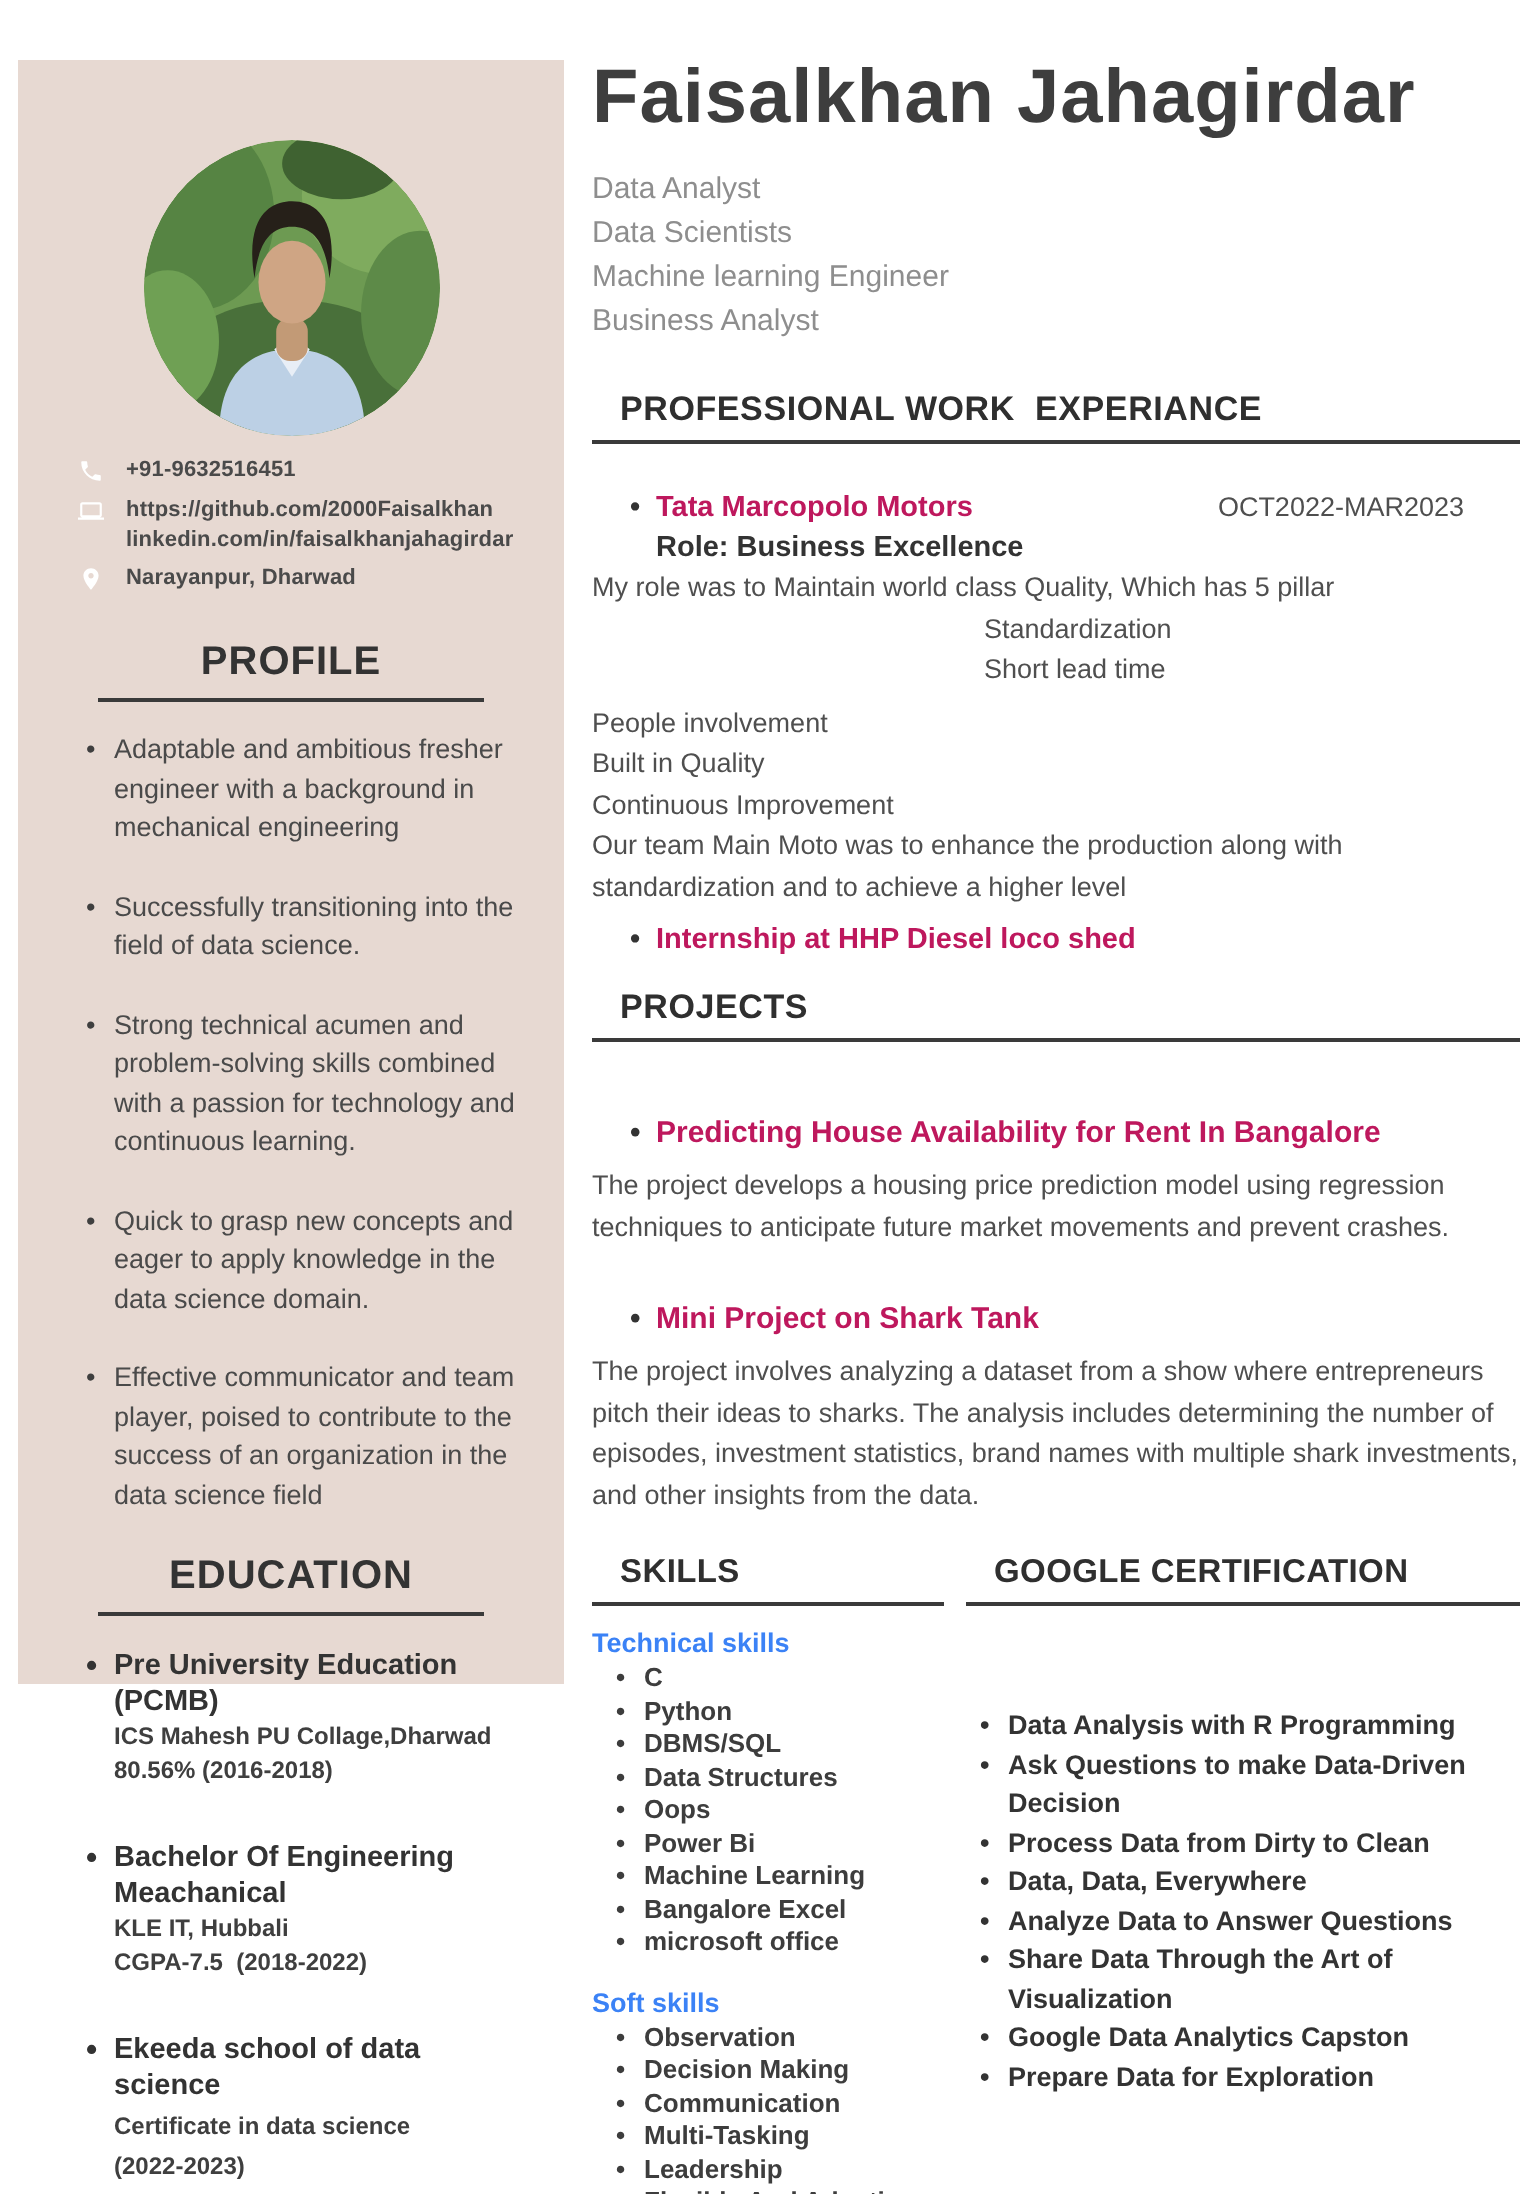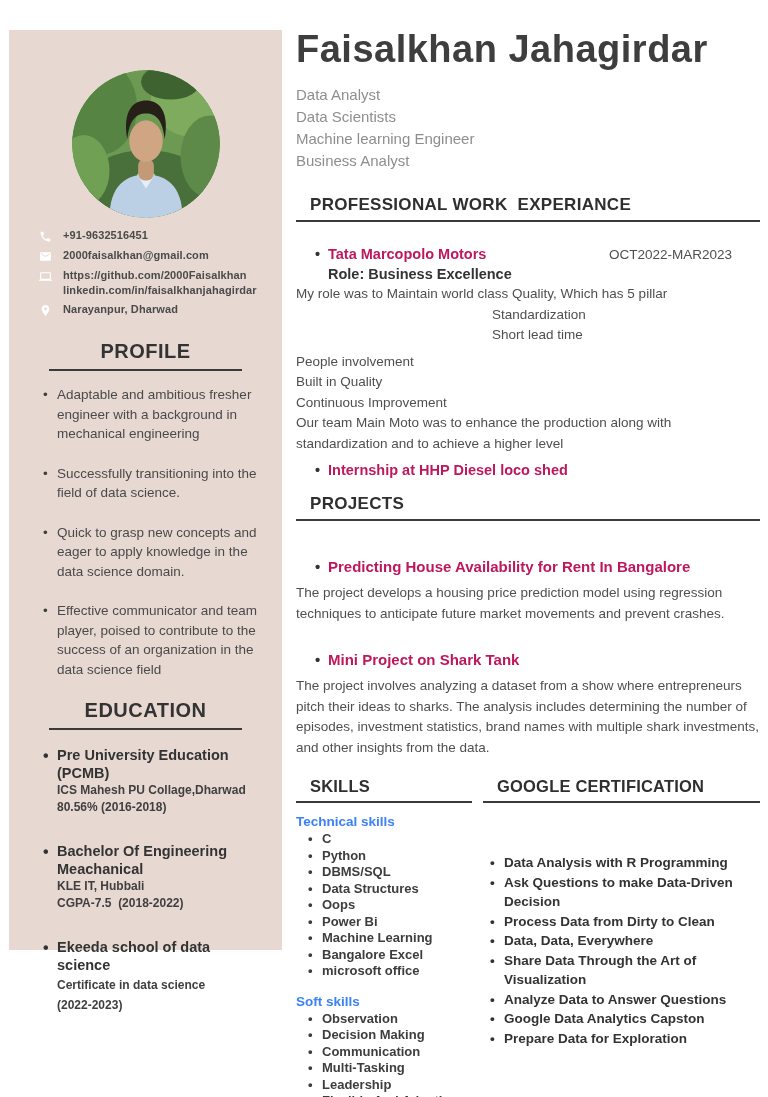--- a/index.html
+++ b/index.html
@@ -4,21 +4,21 @@
 <style>
   * { margin:0; padding:0; box-sizing:border-box; }
   html,body { width:768px; height:1097px; }
   body {
     position:relative; overflow:hidden; background:#ffffff;
     font-family:"Liberation Sans", sans-serif; color:#4f4f4f;
   }
 
   
   .sidebar {
-    position:absolute; left:9px; top:30px; width:273px; height:920px;
+    position:absolute; left:9px; top:30px; width:273px; height:812px;
     background:#e7d9d2; padding:40px 18px 0 18px;
   }
   .photo-wrap { width:148px; height:148px; margin:0 auto; border-radius:50%; overflow:hidden; }
   .photo-wrap svg { display:block; width:148px; height:148px; }
 
   .contact { margin:10px 0 0 12px; }
   .contact-row { display:flex; align-items:flex-start; margin-bottom:4px; }
   .contact-icon { width:15px; height:15px; flex:0 0 15px; margin:1px 9px 0 0; }
   .contact-icon svg { width:13px; height:13px; fill:#ffffff; }
   .contact-text { font-size:11px; font-weight:700; color:#4a4a4a; line-height:15px; letter-spacing:.1px; }
@@ -125,28 +125,20 @@
         <span class="contact-icon">
           <svg viewBox="0 0 24 24">
               <path d="M6.6 10.8c1.4 2.8 3.8 5.2 6.6 6.6l2.2-2.2c.3-.3.7-.4 1-.2 1.1.4 2.3.6 3.6.6.6 0 1 .4 1 1V20c0 .6-.4 1-1 1C10.6 21 3 13.4 3 4c0-.6.4-1 1-1h3.5c.6 0 1 .4 1 1 0 1.2.2 2.4.6 3.6.1.3 0 .7-.2 1l-2.3 2.2z"></path>
             </svg>
         </span>
         <span class="contact-text">+91-9632516451</span>
       </div>
       <div class="contact-row">
         <span class="contact-icon">
           <svg viewBox="0 0 24 24">
-              <path d="M20 4H4c-1.1 0-2 .9-2 2v12c0 1.1.9 2 2 2h16c1.1 0 2-.9 2-2V6c0-1.1-.9-2-2-2zm0 4l-8 5-8-5V6l8 5 8-5v2z"></path>
-            </svg>
-        </span>
-        <span class="contact-text">2000faisalkhan@gmail.com</span>
-      </div>
-      <div class="contact-row">
-        <span class="contact-icon">
-          <svg viewBox="0 0 24 24">
               <path d="M20 18c1.1 0 2-.9 2-2V6c0-1.1-.9-2-2-2H4c-1.1 0-2 .9-2 2v10c0 1.1.9 2 2 2H0v2h24v-2h-4zM4 6h16v10H4V6z"></path>
             </svg>
         </span>
         <span>
           <span class="contact-text" style="display:block;">https://github.com/2000Faisalkhan</span>
           <span class="contact-text" style="display:block;">linkedin.com/in/faisalkhanjahagirdar</span>
         </span>
       </div>
       <div class="contact-row">
         <span class="contact-icon">
@@ -157,20 +149,21 @@
         <span class="contact-text">Narayanpur, Dharwad</span>
       </div>
     </div>
 
     <h2 class="side-heading">PROFILE</h2>
     <div class="side-rule"></div>
 
     <ul class="side-bullets">
       <li>Adaptable and ambitious fresher engineer with a background in mechanical engineering</li>
       <li>Successfully transitioning into the field of data science.</li>
+      <li>Strong technical acumen and problem-solving skills combined with a passion for technology and continuous learning.</li>
       <li>Quick to grasp new concepts and eager to apply knowledge in the data science domain.</li>
       <li>Effective communicator and team player, poised to contribute to the success of an organization in the data science field</li>
     </ul>
 
     <h2 class="side-heading" style="margin-top:16px;">EDUCATION</h2>
     <div class="side-rule"></div>
 
     <ul class="edu-list">
       <li>
         <div class="edu-title">Pre University Education (PCMB)</div>
@@ -275,22 +268,22 @@
       </div>
 
       <div class="cert-col">
         <div class="sub-title">GOOGLE CERTIFICATION</div>
         <div class="rule"></div>
         <ul class="cert-list">
           <li>Data Analysis with R Programming</li>
           <li>Ask Questions to make Data-Driven Decision</li>
           <li>Process Data from Dirty to Clean</li>
           <li>Data, Data, Everywhere</li>
+          <li>Analyze Data to Answer Questions</li>
           <li>Share Data Through the Art of Visualization</li>
-          <li>Analyze Data to Answer Questions</li>
           <li>Google Data Analytics Capston</li>
           <li>Prepare Data for Exploration</li>
         </ul>
       </div>
 
     </div>
   </main>
 </div>
 
 </body></html>

